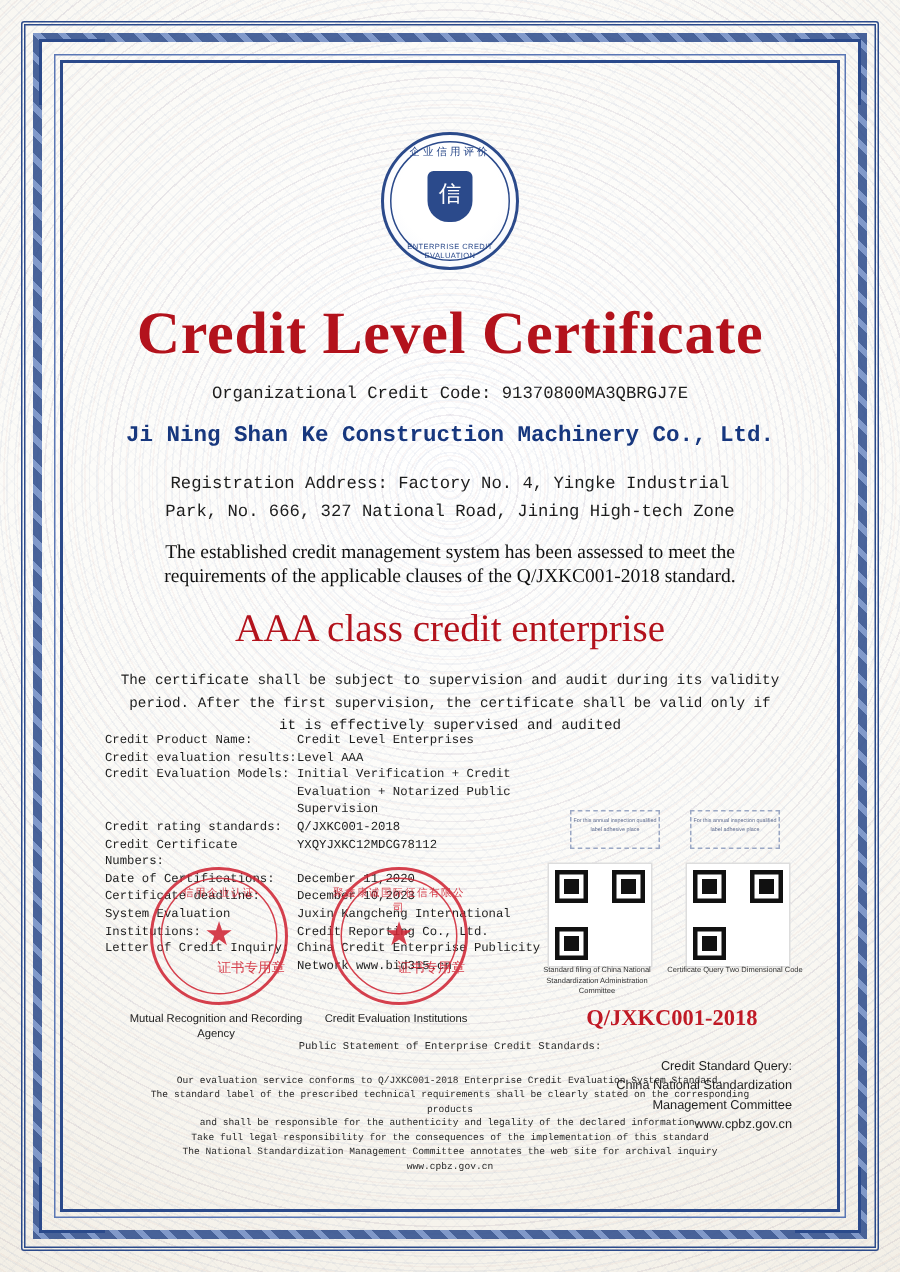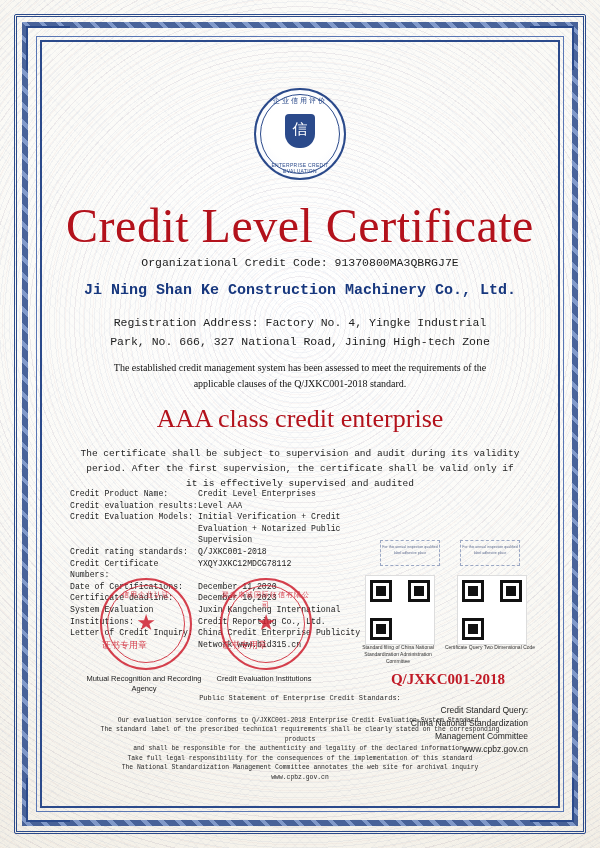--- a/index.html
+++ b/index.html
@@ -90,42 +90,42 @@
     font-family:"DejaVu Sans", sans-serif;
   }
   .emblem .bottext{
     position:absolute;left:0;right:0;bottom:6px;text-align:center;
     font-size:5px;color:#2b4a8b;letter-spacing:.3px;
     font-family:"Liberation Sans", sans-serif;
   }
 
   .title{
     position:absolute;left:0;right:0;top:150px;text-align:center;
-    font-size:48px;color:#b3121c;font-weight:normal;
+    font-size:40px;color:#b3121c;font-weight:bold;
     letter-spacing:.5px;
     text-shadow:0 1px 0 rgba(255,255,255,.8);
   }
   .org-code{
     position:absolute;left:0;right:0;top:208px;text-align:center;
     font-size:11.5px;color:#1d1d1d;
     font-family:"Liberation Mono", monospace;
   }
   .company{
     position:absolute;left:0;right:0;top:234px;text-align:center;
     font-size:15px;color:#17377e;font-weight:bold;
     font-family:"Liberation Mono", monospace;
   }
   .address{
     position:absolute;left:60px;right:60px;top:265px;text-align:center;
     font-size:11.5px;color:#1d1d1d;line-height:19px;
     font-family:"Liberation Mono", monospace;
   }
   .statement{
     position:absolute;left:52px;right:52px;top:312px;text-align:center;
-    font-size:10px;color:#111;line-height:16px;
+    font-size:13px;color:#111;line-height:16px;
     font-family:"Liberation Serif", serif;
   }
   .grade{
     position:absolute;left:0;right:0;top:356px;text-align:center;
     font-size:26px;color:#b3121c;font-weight:normal;
   }
   .supervision{
     position:absolute;left:30px;right:30px;top:398px;text-align:center;
     font-size:9.5px;color:#1d1d1d;line-height:15px;
     font-family:"Liberation Mono", monospace;
@@ -148,21 +148,21 @@
     opacity:.85;
   }
   .stamp .inner{
     position:absolute;inset:5px;border-radius:50%;border:1px solid #cf2030;
   }
   .stamp .star{
     position:absolute;left:50%;top:50%;transform:translate(-50%,-55%);
     color:#cf2030;font-size:22px;line-height:22px;
   }
   .stamp .band{
-    position:absolute;left:0;right:0;bottom:16px;text-align:left;
+    position:absolute;left:0;right:0;bottom:16px;text-align:right;
     color:#cf2030;font-size:9px;font-family:"DejaVu Sans",sans-serif;
   }
   .stamp .arc{
     position:absolute;left:0;right:0;top:10px;text-align:center;
     color:#cf2030;font-size:7px;letter-spacing:1px;
     font-family:"DejaVu Sans",sans-serif;
   }
   .stamp-cap{
     position:absolute;text-align:center;font-size:7.5px;color:#222;
     font-family:"Liberation Sans", sans-serif;line-height:10px;width:130px;

